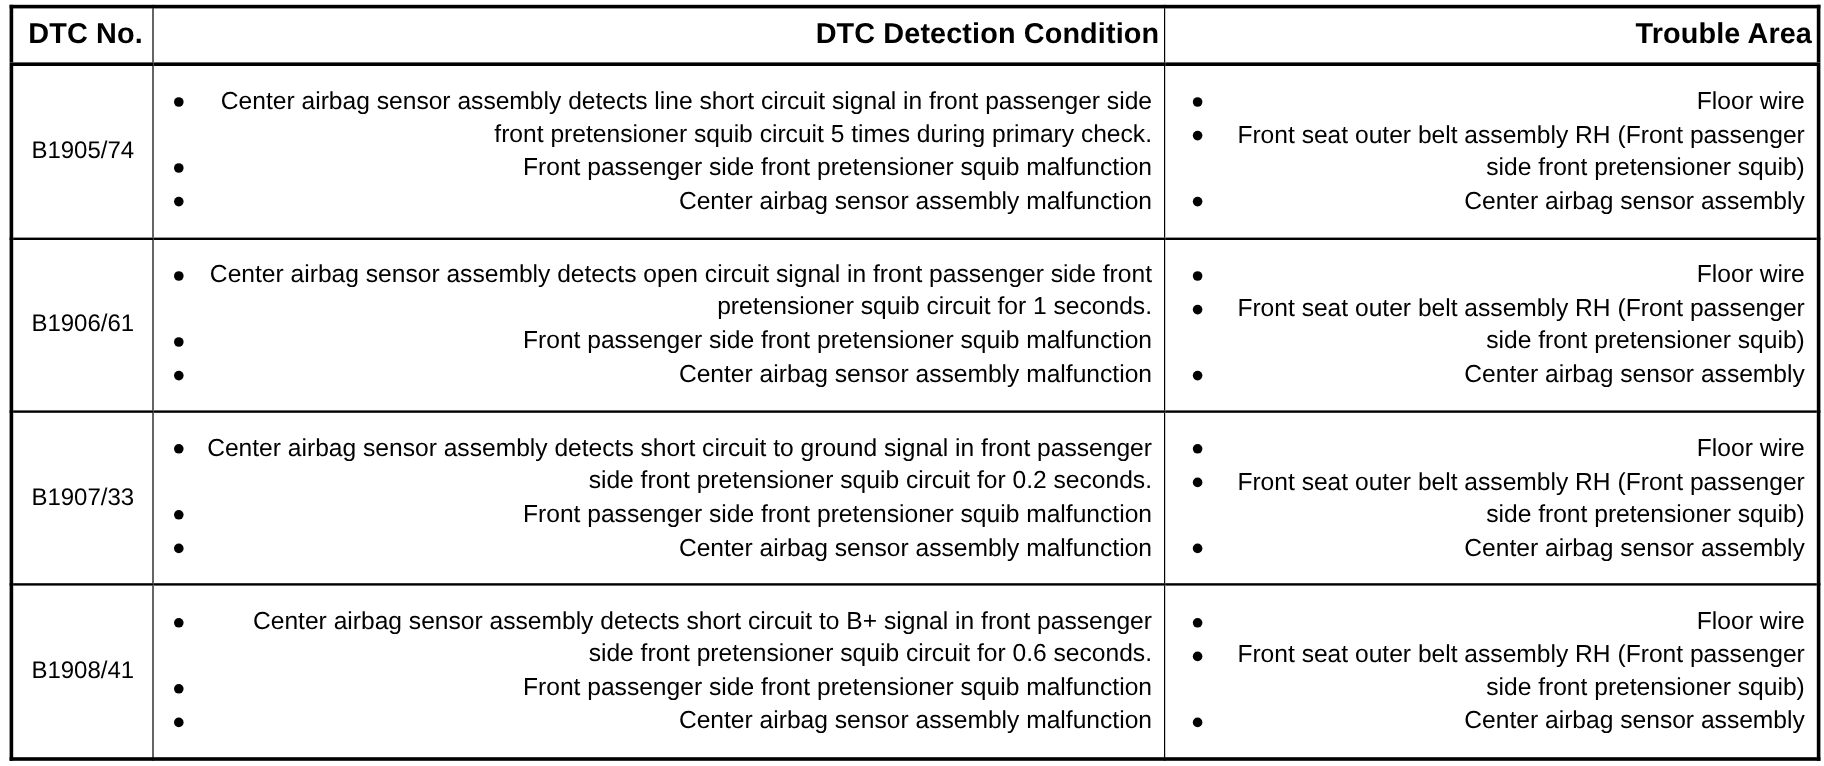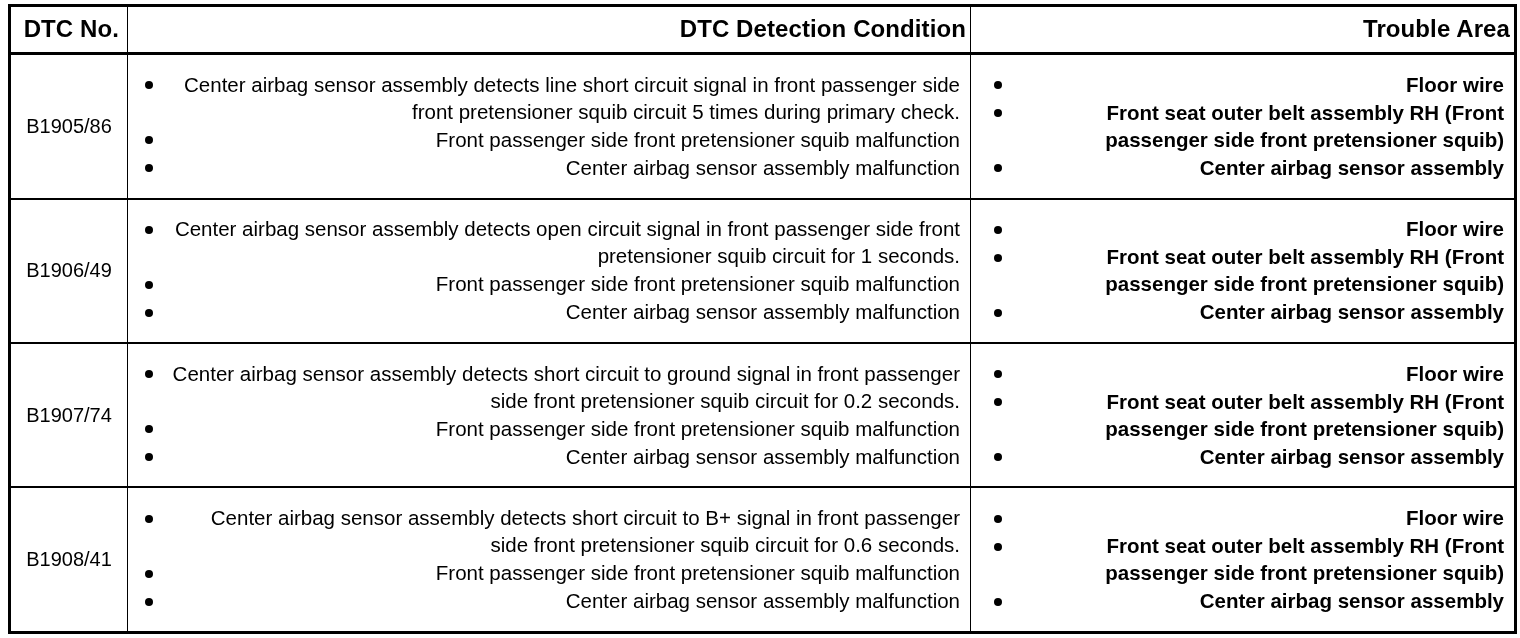--- a/index.html
+++ b/index.html
@@ -60,21 +60,21 @@
     font-size: 20px;
     vertical-align: middle;
     padding: 2px 2px;
     white-space: nowrap;
   }
 
   td.cell-cond, td.cell-area {
     padding: 9px 10px 9px 12px;
     vertical-align: middle;
   }
-  td.cell-area { padding-left: 16px; font-weight: bold; }
+  td.cell-area { padding-left: 16px; }
 
   ul.bullets {
     list-style: none;
     margin: 0;
     padding: 0;
     text-align: right;
   }
   ul.bullets > li {
     position: relative;
     padding-left: 29px;
@@ -113,57 +113,57 @@
     <thead>
       <tr>
         <th class="th-dtc">DTC No.</th>
         <th class="th-cond">DTC Detection Condition</th>
         <th class="th-area">Trouble Area</th>
       </tr>
     </thead>
     <tbody>
 
       <tr>
-        <td class="cell-dtc">B1905/86</td>
+        <td class="cell-dtc">B1905/74</td>
         <td class="cell-cond">
           <ul class="bullets">
             <li>Center airbag sensor assembly detects line short circuit signal in front passenger side front pretensioner squib circuit 5 times during primary check.</li>
             <li>Front passenger side front pretensioner squib malfunction</li>
             <li>Center airbag sensor assembly malfunction</li>
           </ul>
         </td>
         <td class="cell-area">
           <ul class="bullets">
             <li>Floor wire</li>
             <li>Front seat outer belt assembly RH (Front passenger side front pretensioner squib)</li>
             <li>Center airbag sensor assembly</li>
           </ul>
         </td>
       </tr>
 
       <tr>
-        <td class="cell-dtc">B1906/49</td>
+        <td class="cell-dtc">B1906/61</td>
         <td class="cell-cond">
           <ul class="bullets">
             <li>Center airbag sensor assembly detects open circuit signal in front passenger side front pretensioner squib circuit for 1 seconds.</li>
             <li>Front passenger side front pretensioner squib malfunction</li>
             <li>Center airbag sensor assembly malfunction</li>
           </ul>
         </td>
         <td class="cell-area">
           <ul class="bullets">
             <li>Floor wire</li>
             <li>Front seat outer belt assembly RH (Front passenger side front pretensioner squib)</li>
             <li>Center airbag sensor assembly</li>
           </ul>
         </td>
       </tr>
 
       <tr>
-        <td class="cell-dtc">B1907/74</td>
+        <td class="cell-dtc">B1907/33</td>
         <td class="cell-cond">
           <ul class="bullets">
             <li>Center airbag sensor assembly detects short circuit to ground signal in front passenger side front pretensioner squib circuit for 0.2 seconds.</li>
             <li>Front passenger side front pretensioner squib malfunction</li>
             <li>Center airbag sensor assembly malfunction</li>
           </ul>
         </td>
         <td class="cell-area">
           <ul class="bullets">
             <li>Floor wire</li>

